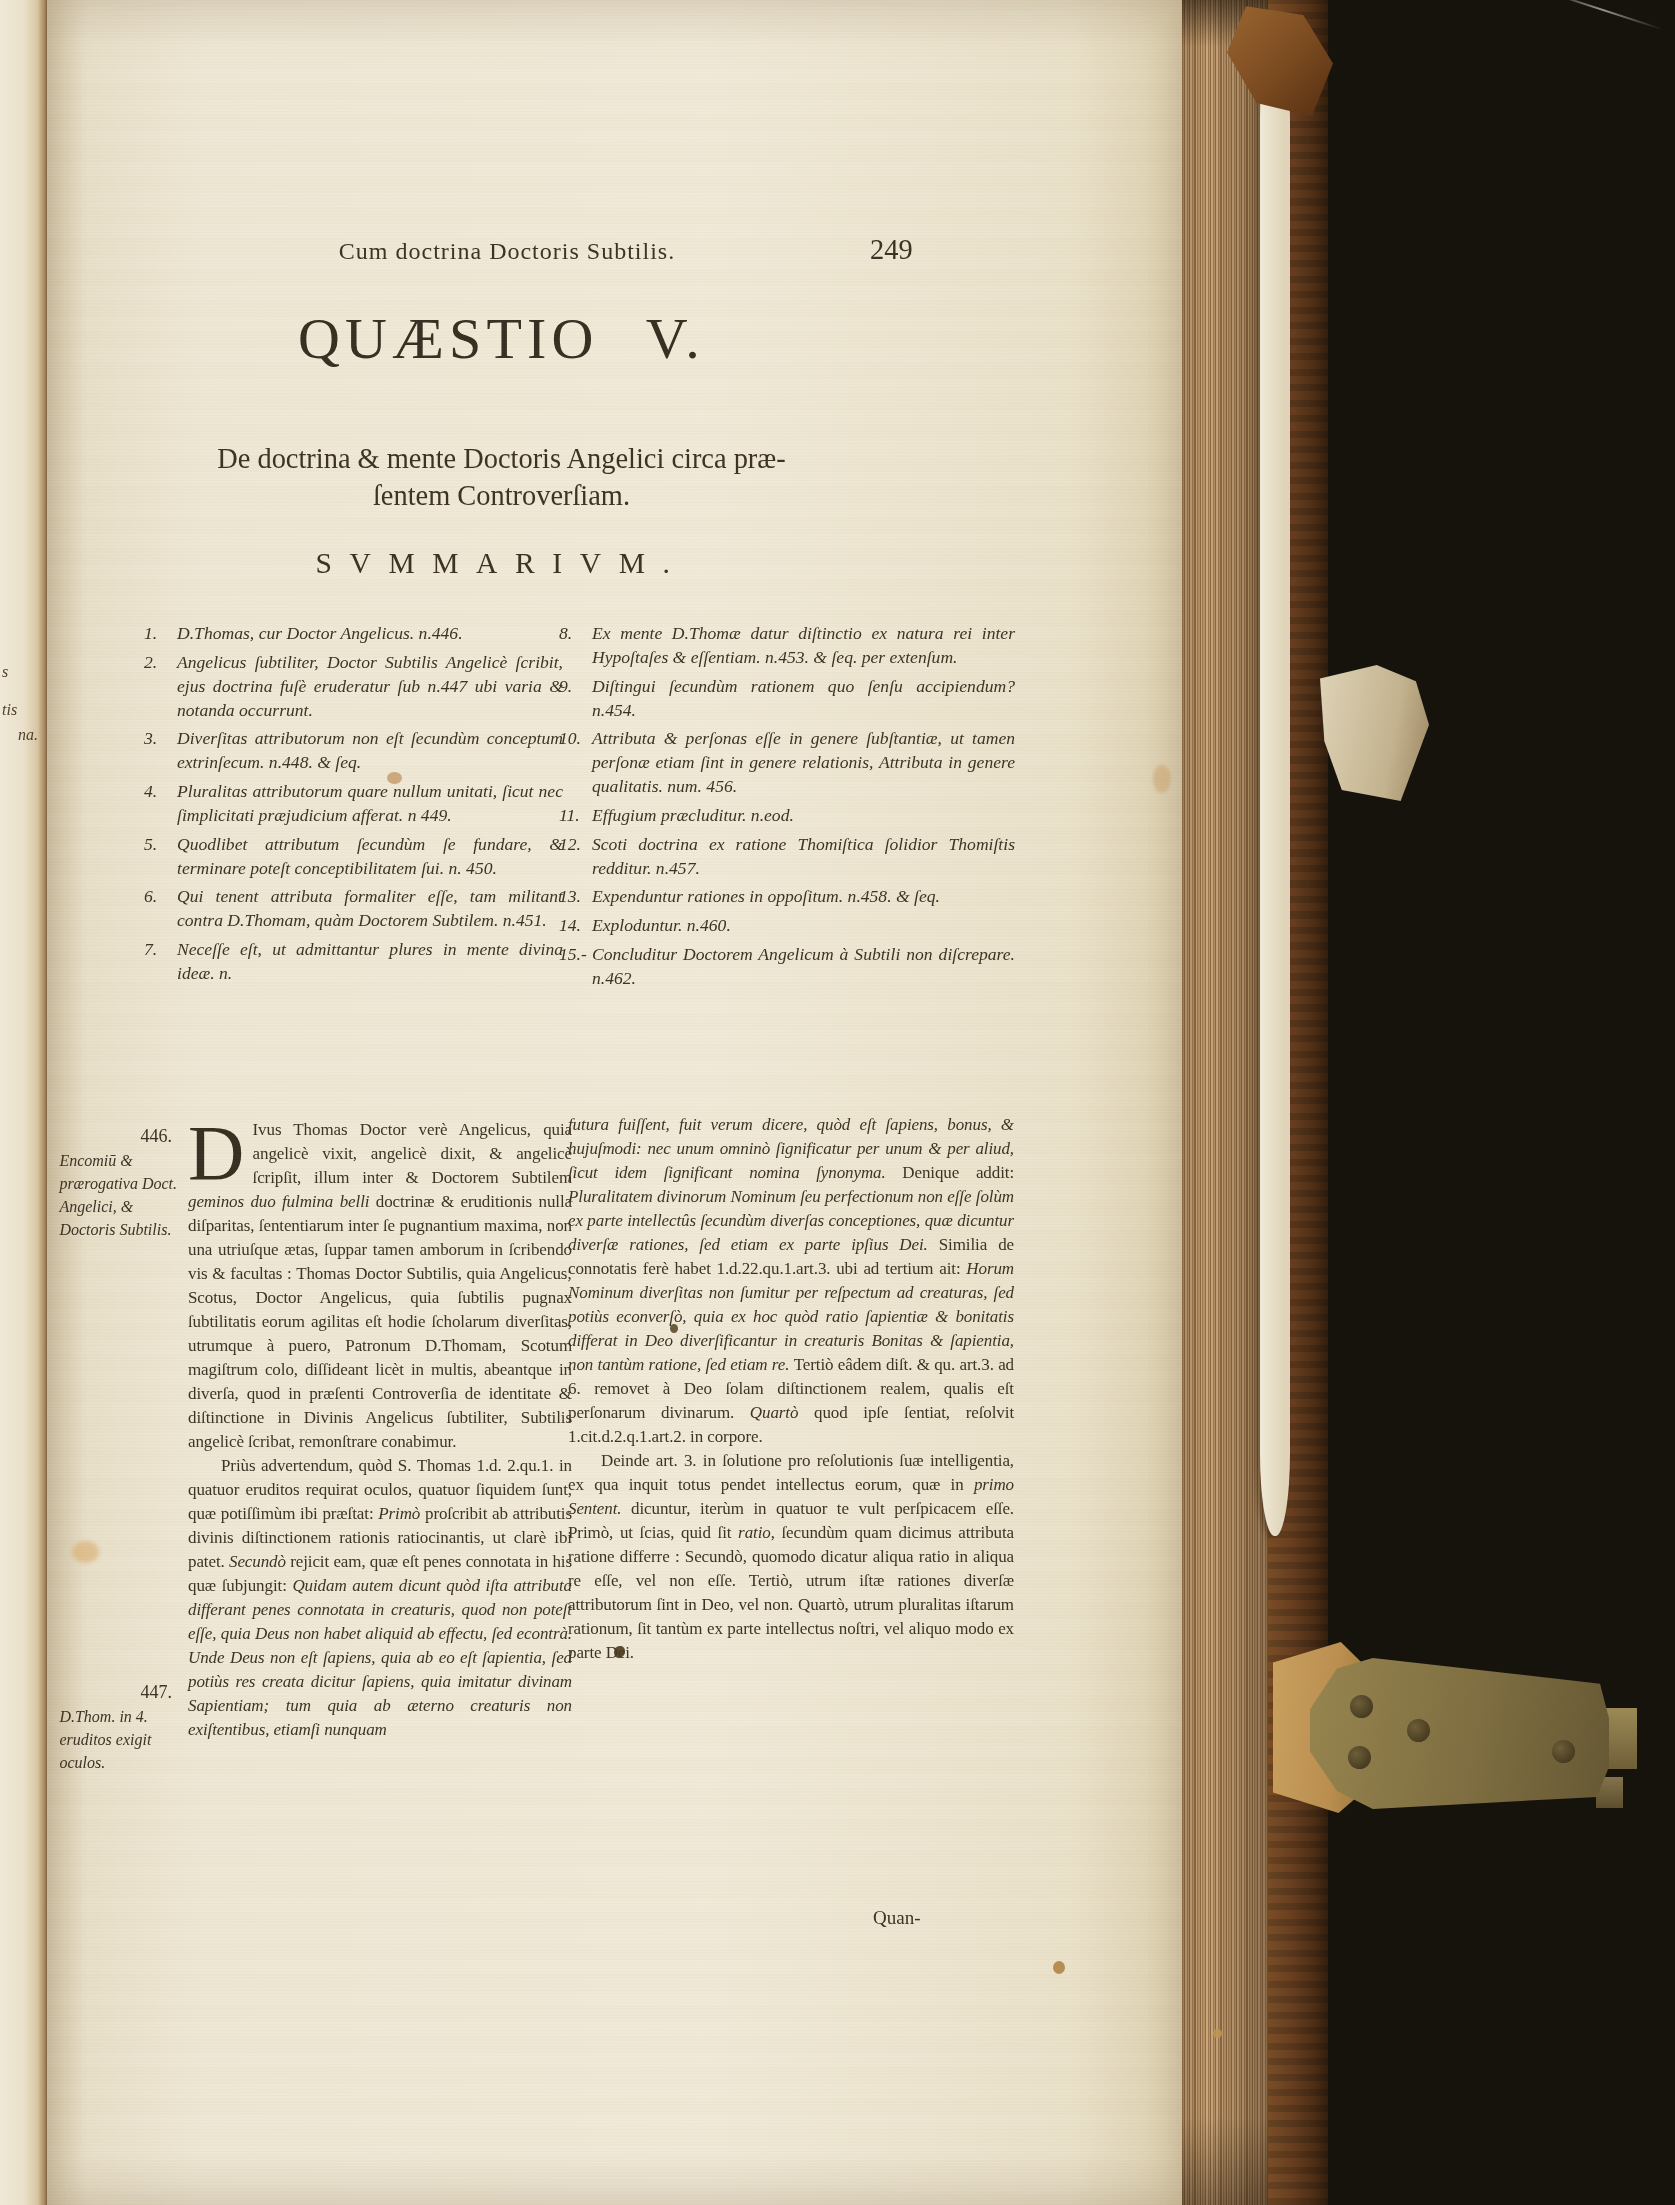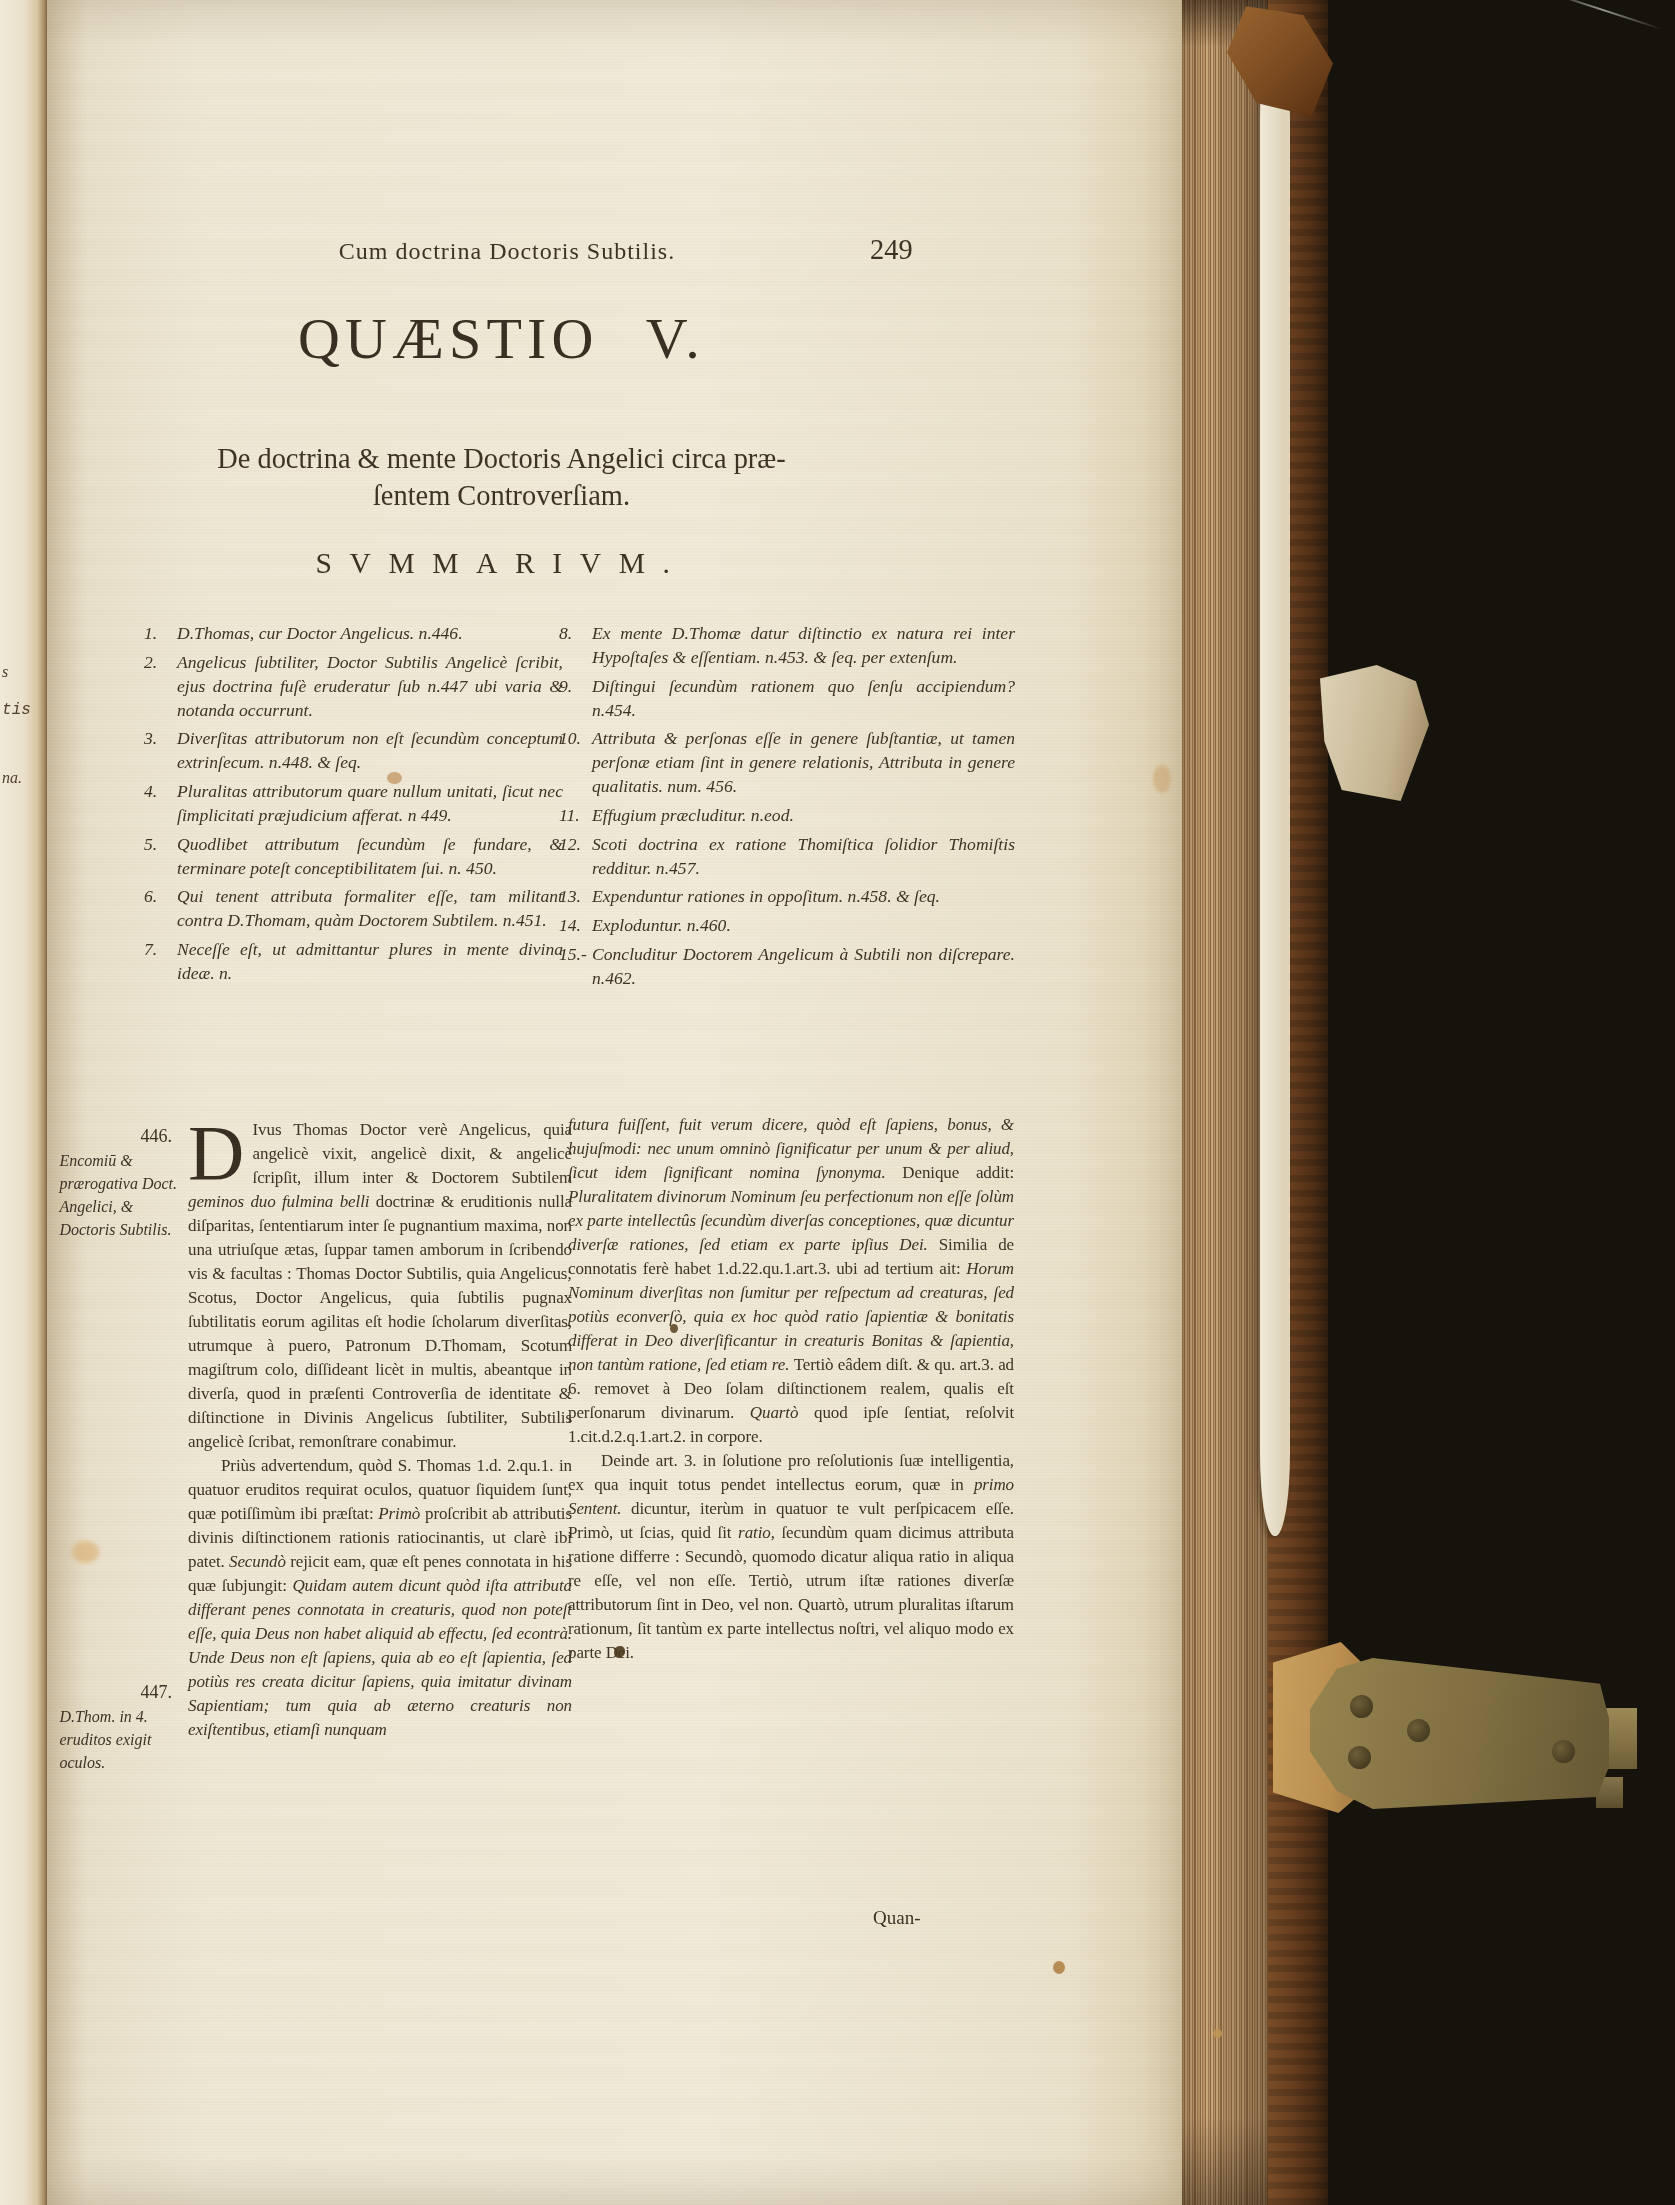--- a/index.html
+++ b/index.html
@@ -12,22 +12,22 @@
     color:var(--ink,#3a2f22);
   }
   
   .facing-sliver{
     position:absolute;left:0;top:0;width:48px;height:100%;
     background:linear-gradient(90deg,#f0e9d8 0%,#eae0ca 50%,#d8c6a2 78%,#a5885f 93%,#6b5236 100%);
     z-index:1;
   }
   .fragment{position:absolute;left:2.1px;font-style:italic;font-size:16px;color:#50402e;white-space:nowrap;}
   .frag-1{top:663px;}
-  .frag-2{top:701px;font-family:Liberation Mono, monospace;}
-  .frag-3{top:769px;}
+  .frag-2{top:701px;}
+  .frag-3{top:726px;margin-left:16px;}
 
   .page{
     position:absolute;left:47px;top:0;width:1135px;height:100%;
     background:linear-gradient(90deg,#d6c9ab 0,#e8dfc9 41px,#eee7d4 155px,#f0e9d7 58%,#eae1ca 90%,#dbcead 100%);
     box-shadow:inset 0 23px 36px rgba(120,95,60,.16), inset 0 -23px 36px rgba(120,95,60,.16);
     z-index:2;
   }
   .page::after{
     content:"";position:absolute;inset:0;pointer-events:none;
     background:repeating-linear-gradient(0deg,rgba(160,135,95,.030) 0 1.6px,rgba(255,255,255,.025) 1.6px 3.1px);

